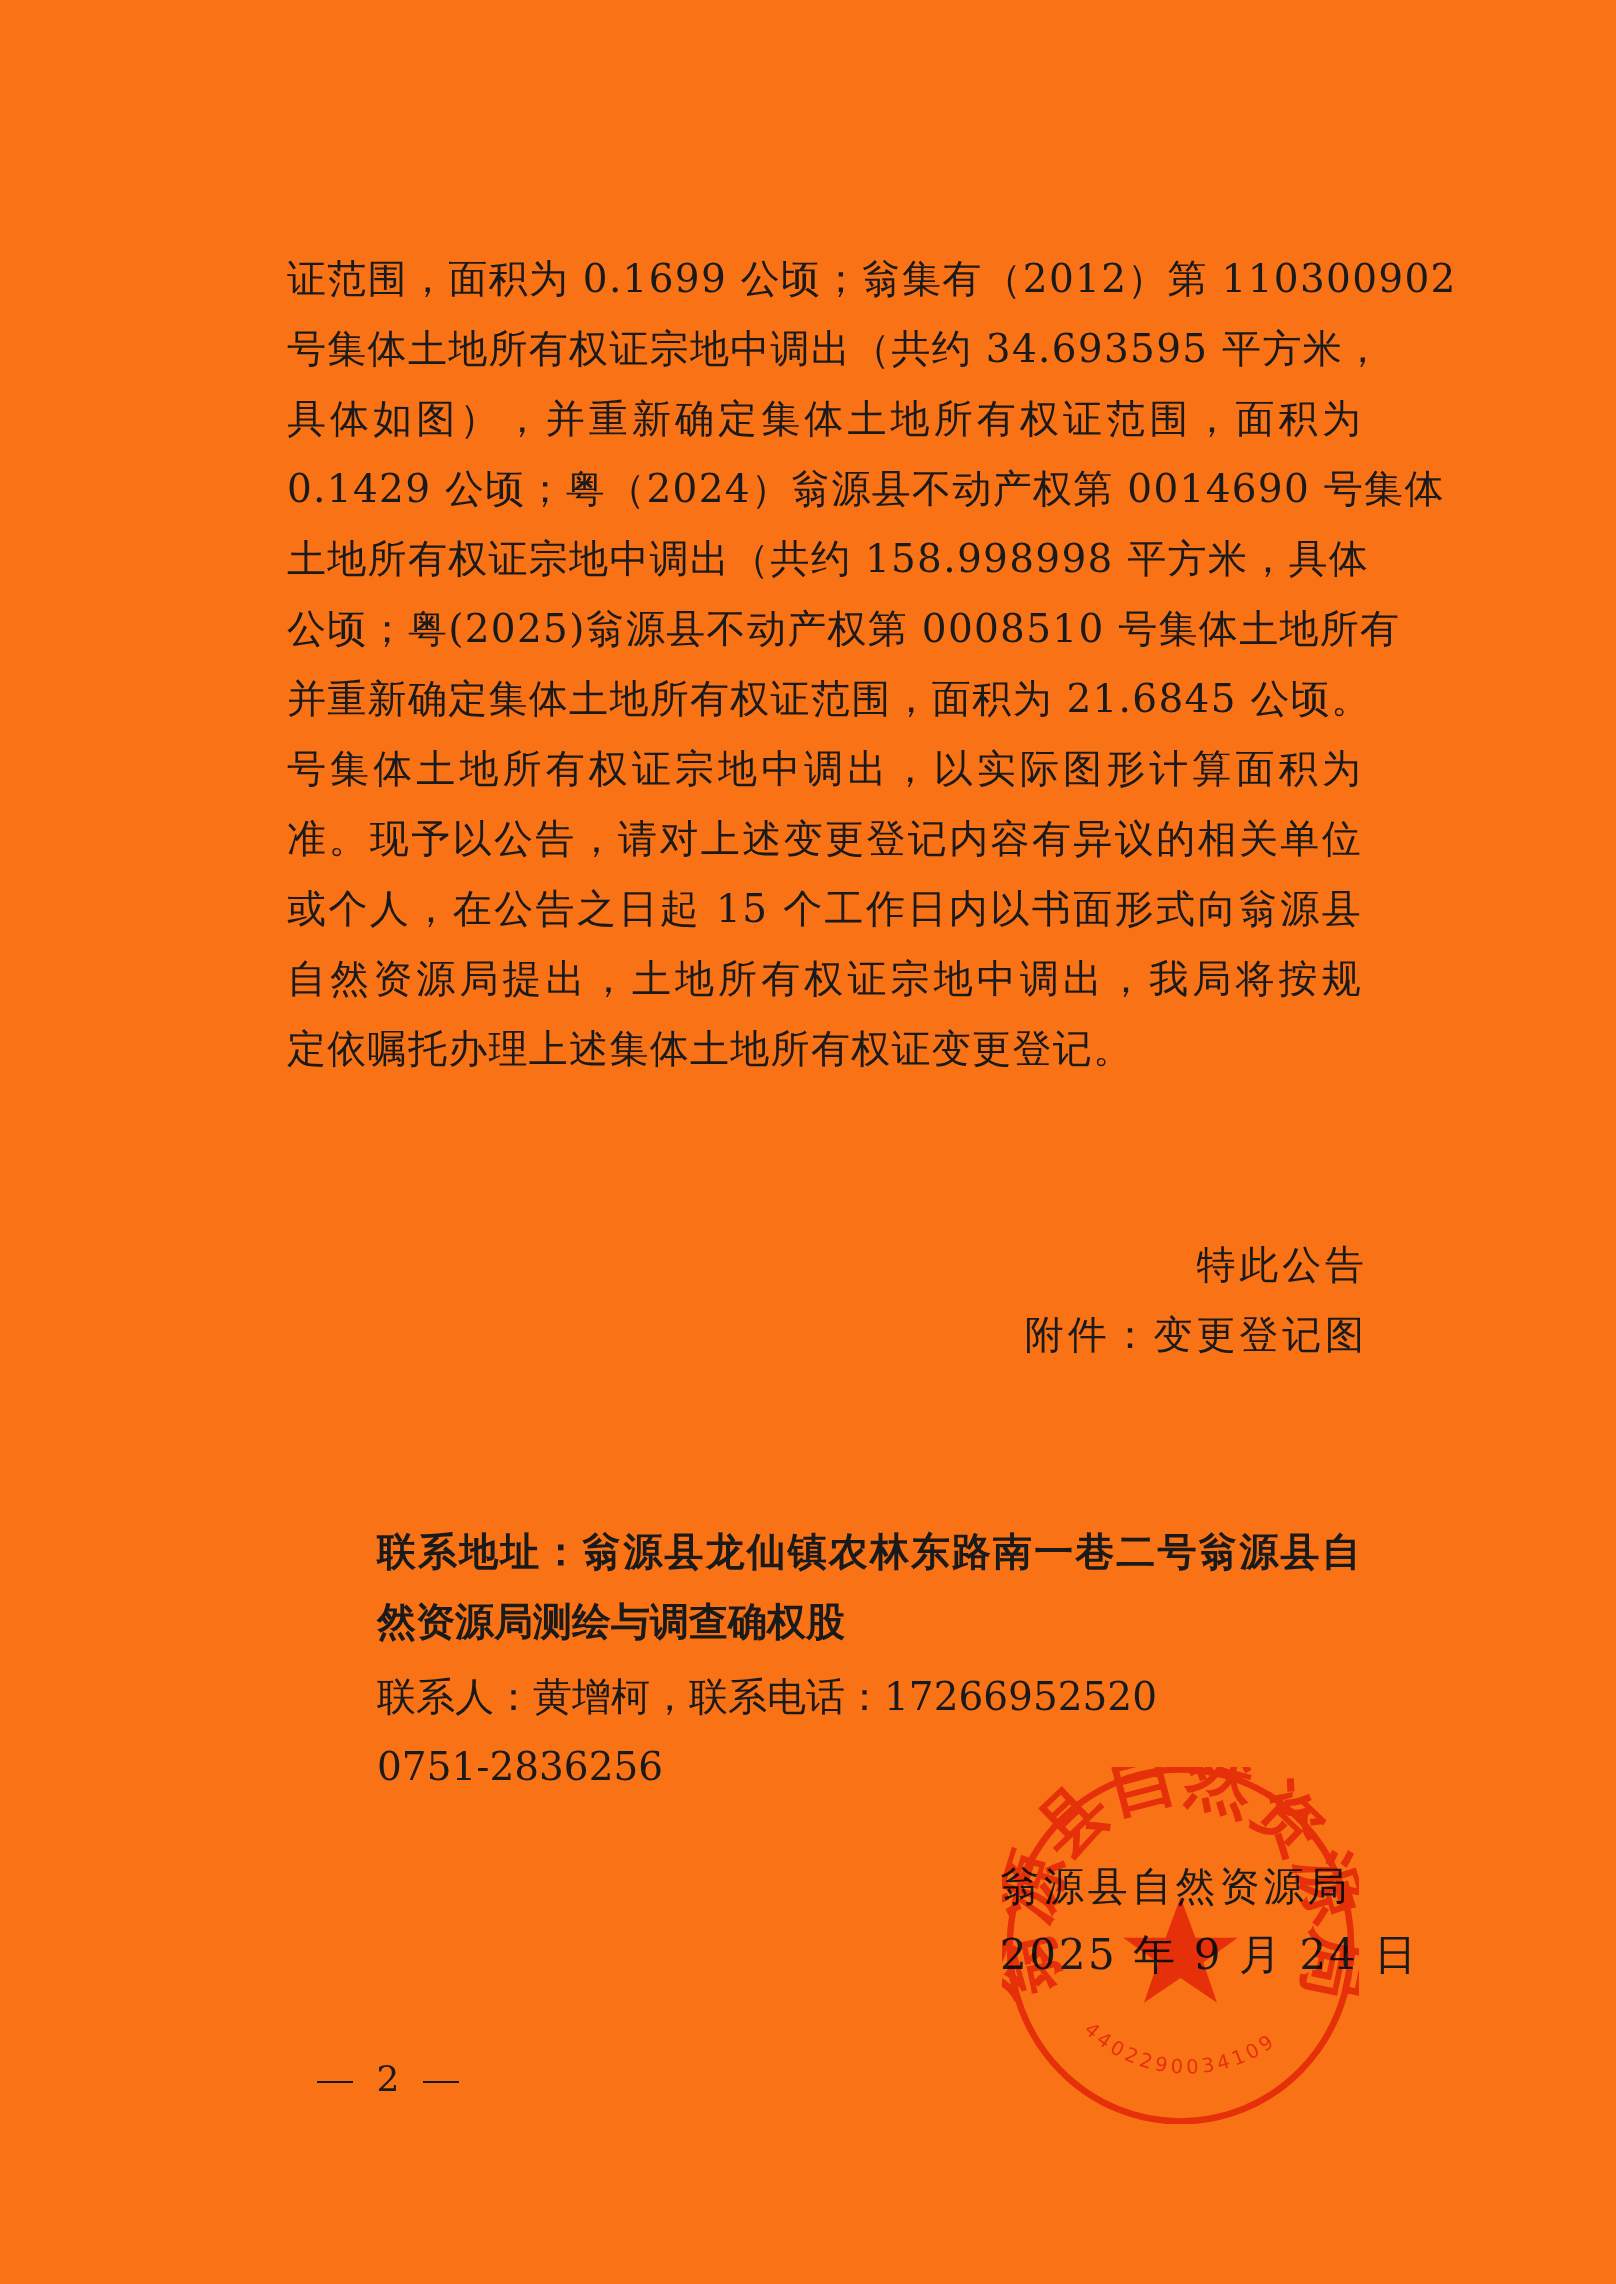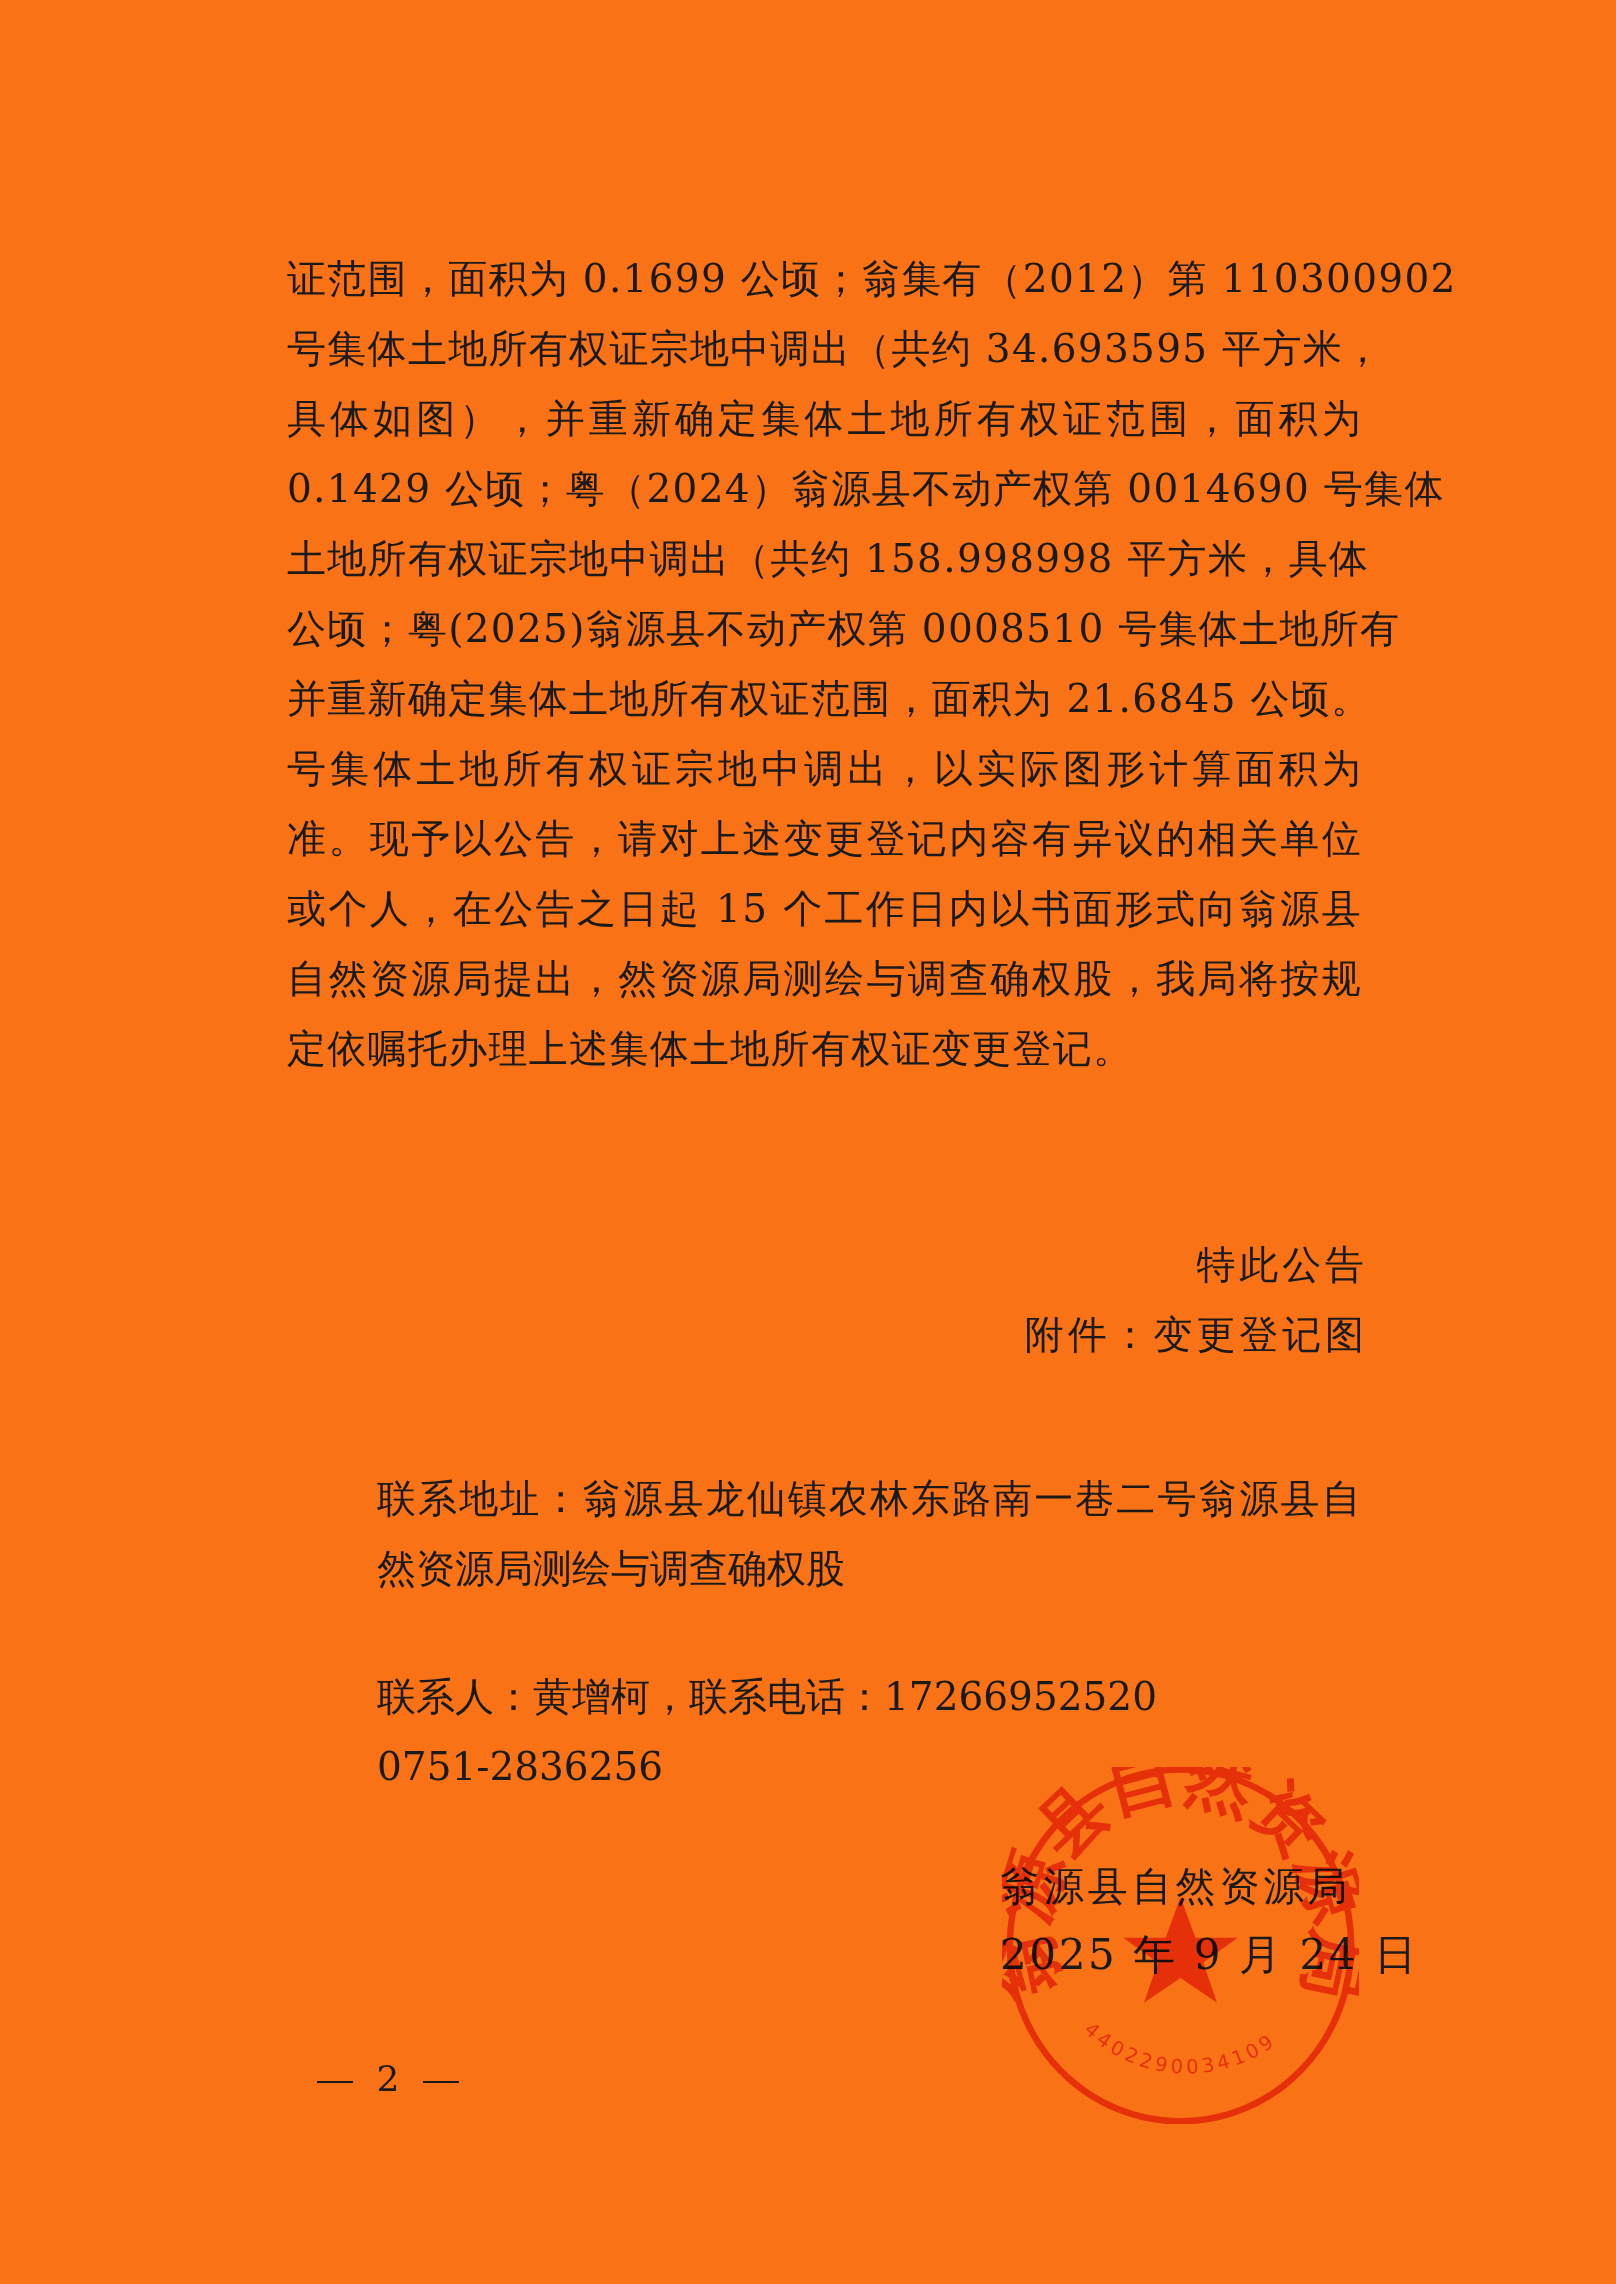--- a/index.html
+++ b/index.html
@@ -122,30 +122,30 @@
     <div class="line">证范围，面积为 0.1699 公顷；翁集有（2012）第 110300902</div>
     <div class="line">号集体土地所有权证宗地中调出（共约 34.693595 平方米，</div>
     <div class="line">具体如图），并重新确定集体土地所有权证范围，面积为</div>
     <div class="line">0.1429 公顷；粤（2024）翁源县不动产权第 0014690 号集体</div>
     <div class="line">土地所有权证宗地中调出（共约 158.998998 平方米，具体</div>
     <div class="line">公顷；粤(2025)翁源县不动产权第 0008510 号集体土地所有</div>
     <div class="line">并重新确定集体土地所有权证范围，面积为 21.6845 公顷。</div>
     <div class="line">号集体土地所有权证宗地中调出，以实际图形计算面积为</div>
     <div class="line">准。现予以公告，请对上述变更登记内容有异议的相关单位</div>
     <div class="line">或个人，在公告之日起 15 个工作日内以书面形式向翁源县</div>
-    <div class="line">自然资源局提出，然资源局测绘与调查确权股，我局将按规</div>
+    <div class="line">自然资源局提出，土地所有权证宗地中调出，我局将按规</div>
     <div class="line last">定依嘱托办理上述集体土地所有权证变更登记。</div>
   </div>
 
   <div class="indent-block" style="top:1230px;">
     <div class="indent-line">特此公告</div>
     <div class="indent-line">附件：变更登记图</div>
   </div>
 
-  <div class="indent-block" style="top:1464px; width:985px;">
+  <div class="indent-block" style="top:1516px; width:985px;font-weight:bold;">
     <div class="contact-line full">联系地址：翁源县龙仙镇农林东路南一巷二号翁源县自</div>
     <div class="contact-line">然资源局测绘与调查确权股</div>
   </div>
 
   <div class="indent-block" style="top:1662px;">
     <div class="contact-line">联系人：黄增柯，联系电话：17266952520</div>
     <div class="contact-line">0751-2836256</div>
   </div>
 
   <div class="sig-org">翁源县自然资源局</div>

